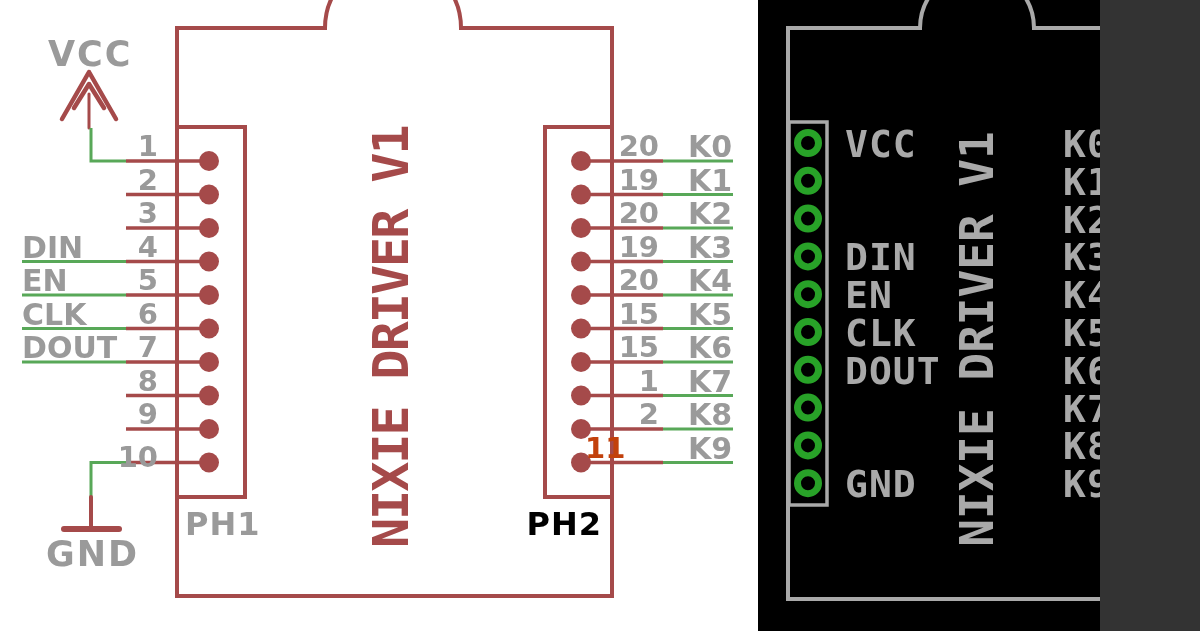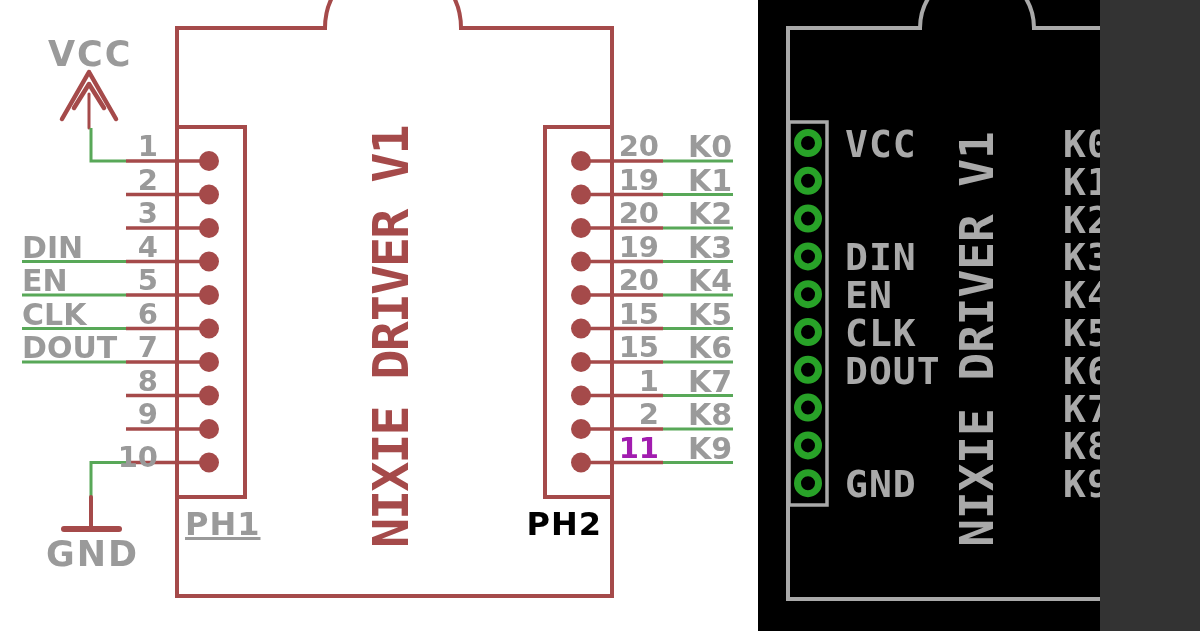--- a/index.html
+++ b/index.html
@@ -98,21 +98,21 @@
           <circle cx="581" cy="429" r="10" fill="#a54a4a"></circle>
           <line x1="663" y1="429" x2="733" y2="429" stroke="#58a858" stroke-width="3"></line>
           <line x1="581" y1="462.5" x2="663" y2="462.5" stroke="#a54a4a" stroke-width="3.5"></line>
           <circle cx="581" cy="462.5" r="10" fill="#a54a4a"></circle>
           <line x1="663" y1="462.5" x2="733" y2="462.5" stroke="#58a858" stroke-width="3"></line>
         </g>
     </svg>
 
     <div class="lbl sch-font vcc-lbl" style="color: rgb(154, 154, 154);">VCC</div>
     <div class="lbl sch-font gnd-lbl" style="color: rgb(154, 154, 154);">GND</div>
-    <div class="lbl sch-font ph1-lbl" style="color: rgb(154, 154, 154); text-decoration: underline;">PH1</div>
+    <div class="lbl sch-font ph1-lbl" style="color: rgb(154, 154, 154);">PH1</div>
     <div class="lbl sch-font ph2-lbl" style="color: #000000;">PH2</div>
     <div class="lbl sch-title" style="color: rgb(165, 74, 74);">NIXIE DRIVER V1</div>
     <div id="sch-texts">
         <div class="lbl sch-font pin-num" style="left: 88px; top: 132px; color: rgb(154, 154, 154);">1</div>
         <div class="lbl sch-font pin-num" style="left: 88px; top: 165.5px; color: rgb(154, 154, 154);">2</div>
         <div class="lbl sch-font pin-num" style="left: 88px; top: 199px; color: rgb(154, 154, 154);">3</div>
         <div class="lbl sch-font pin-num" style="left: 88px; top: 232.5px; color: rgb(154, 154, 154);">4</div>
         <div class="lbl sch-font sig-lbl" style="left: 22px; top: 232.5px; color: rgb(154, 154, 154);">DIN</div>
         <div class="lbl sch-font pin-num" style="left: 88px; top: 266px; color: rgb(154, 154, 154);">5</div>
         <div class="lbl sch-font sig-lbl" style="left: 22px; top: 266px; color: rgb(154, 154, 154);">EN</div>
@@ -134,21 +134,21 @@
         <div class="lbl sch-font pin-num" style="left: 585px; top: 266px; width: 74px; text-align: right; color: rgb(154, 154, 154);">20</div>
         <div class="lbl sch-font k-lbl" style="left: 688px; top: 266px; color: rgb(154, 154, 154);">K4</div>
         <div class="lbl sch-font pin-num" style="left: 585px; top: 299.5px; width: 74px; text-align: right; color: rgb(154, 154, 154);">15</div>
         <div class="lbl sch-font k-lbl" style="left: 688px; top: 299.5px; color: rgb(154, 154, 154);">K5</div>
         <div class="lbl sch-font pin-num" style="left: 585px; top: 333px; width: 74px; text-align: right; color: rgb(154, 154, 154);">15</div>
         <div class="lbl sch-font k-lbl" style="left: 688px; top: 333px; color: rgb(154, 154, 154);">K6</div>
         <div class="lbl sch-font pin-num" style="left: 585px; top: 366.5px; width: 74px; text-align: right; color: rgb(154, 154, 154);">1</div>
         <div class="lbl sch-font k-lbl" style="left: 688px; top: 366.5px; color: rgb(154, 154, 154);">K7</div>
         <div class="lbl sch-font pin-num" style="left: 585px; top: 400px; width: 74px; text-align: right; color: rgb(154, 154, 154);">2</div>
         <div class="lbl sch-font k-lbl" style="left: 688px; top: 400px; color: rgb(154, 154, 154);">K8</div>
-        <div class="lbl sch-font pin-num" style="left: 585px; top: 433.5px; width: 74px; text-align: right; color: #a21caf;">11</div>
+        <div class="lbl sch-font pin-num" style="left: 585px; top: 433.5px; width: 74px; text-align: left; color: #c2410c;">11</div>
         <div class="lbl sch-font k-lbl" style="left: 688px; top: 433.5px; color: rgb(154, 154, 154);">K9</div>
       </div>
   </div>
 
   <div class="panel fp" id="fp-panel" style="background-color: rgb(0, 0, 0);">
     <svg id="fp-svg" width="442" height="631" viewBox="0 0 442 631">
       <path d="M30,28 L162,28 A57 57 0 0 1 276,28 L408,28 L408,599 L30,599 Z" fill="none" stroke-width="4" stroke="#a9a9a9"></path>
       <rect x="31" y="122" width="38" height="383" fill="none" stroke-width="3.5" stroke="#a9a9a9"></rect>
       <rect x="370" y="122" width="38" height="383" fill="none" stroke-width="3.5" stroke="#a9a9a9"></rect>
       <g id="fp-pads">

